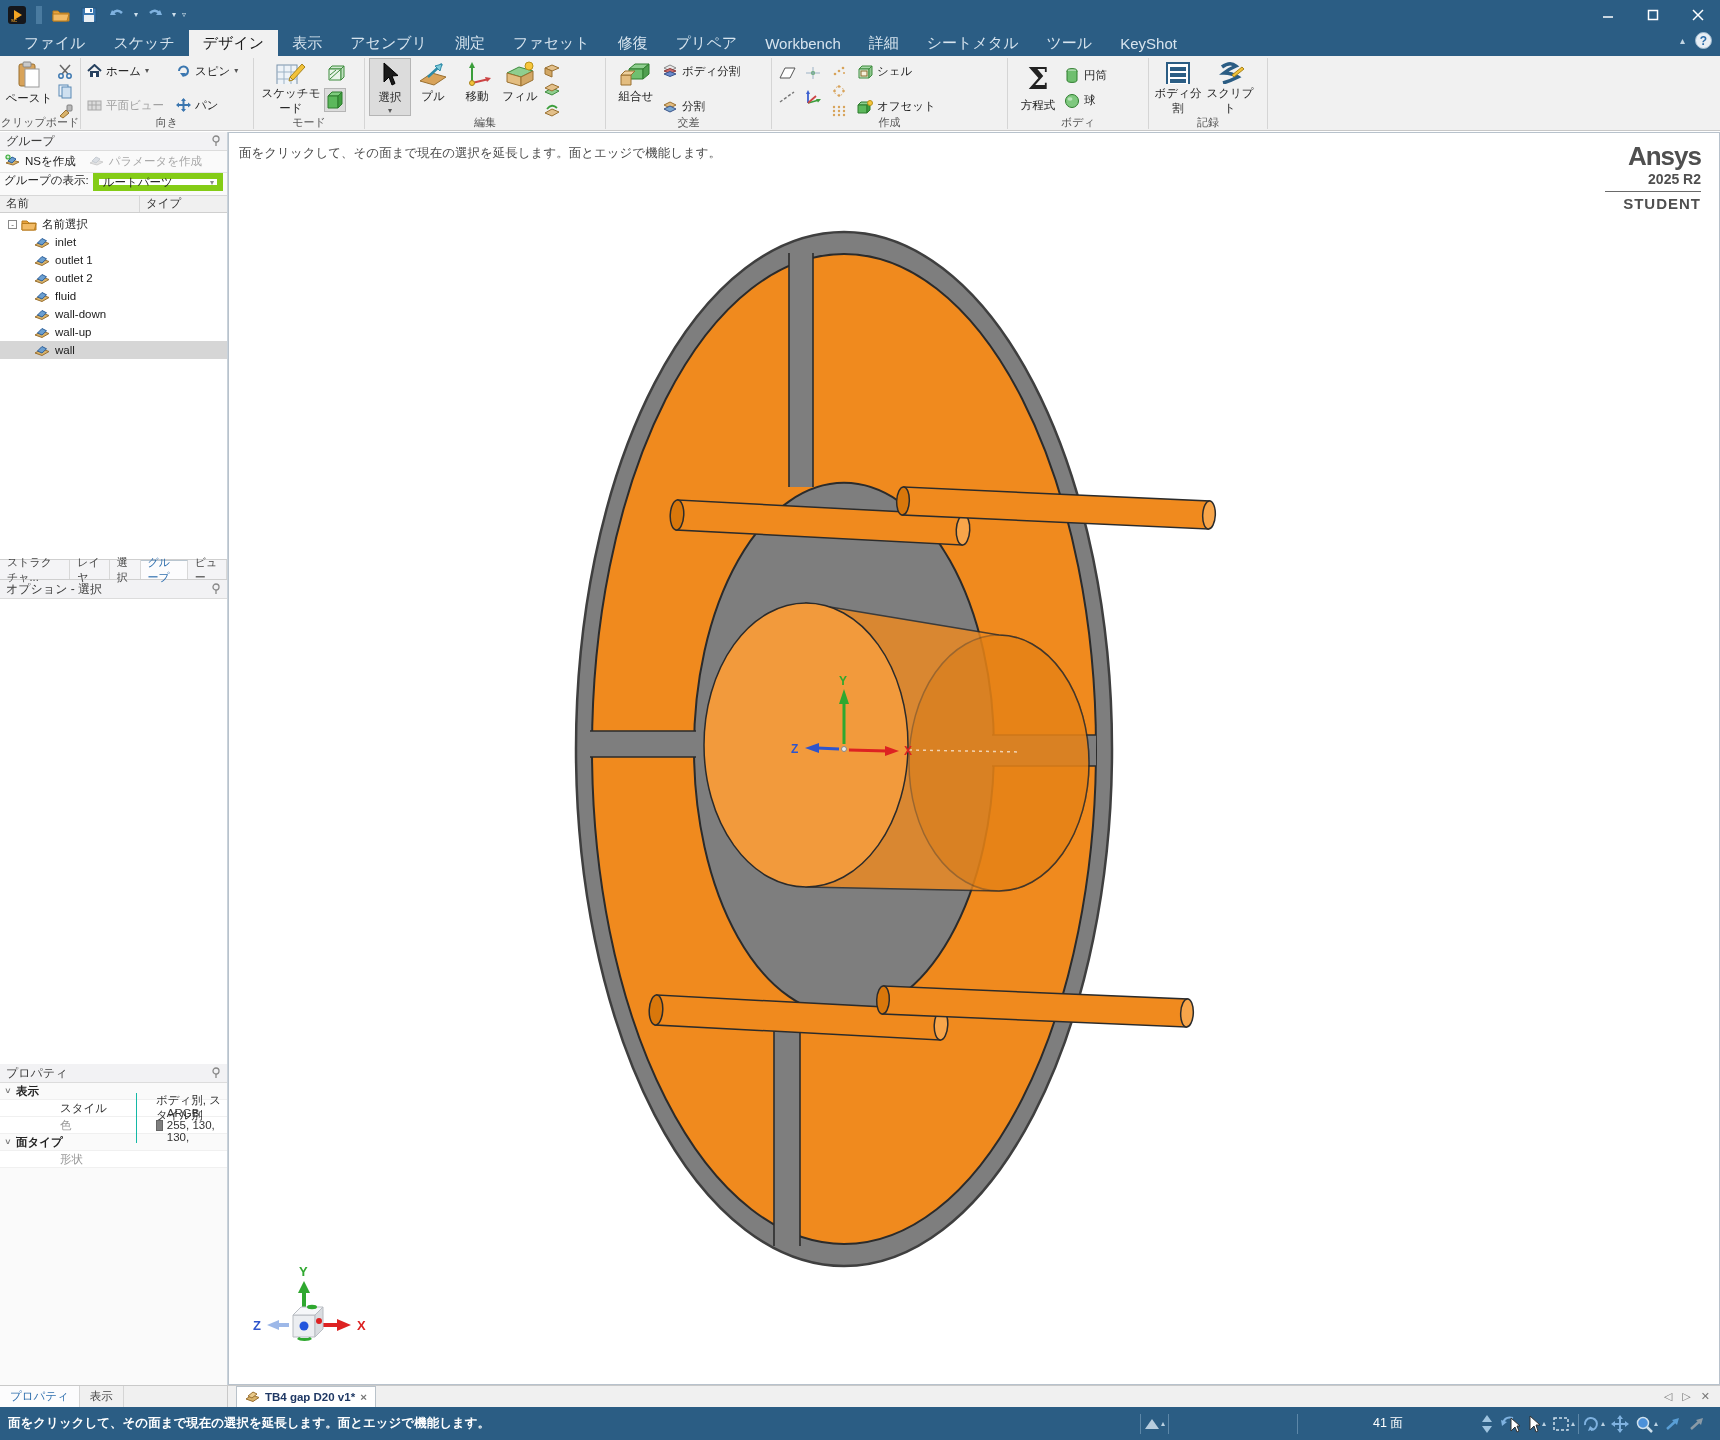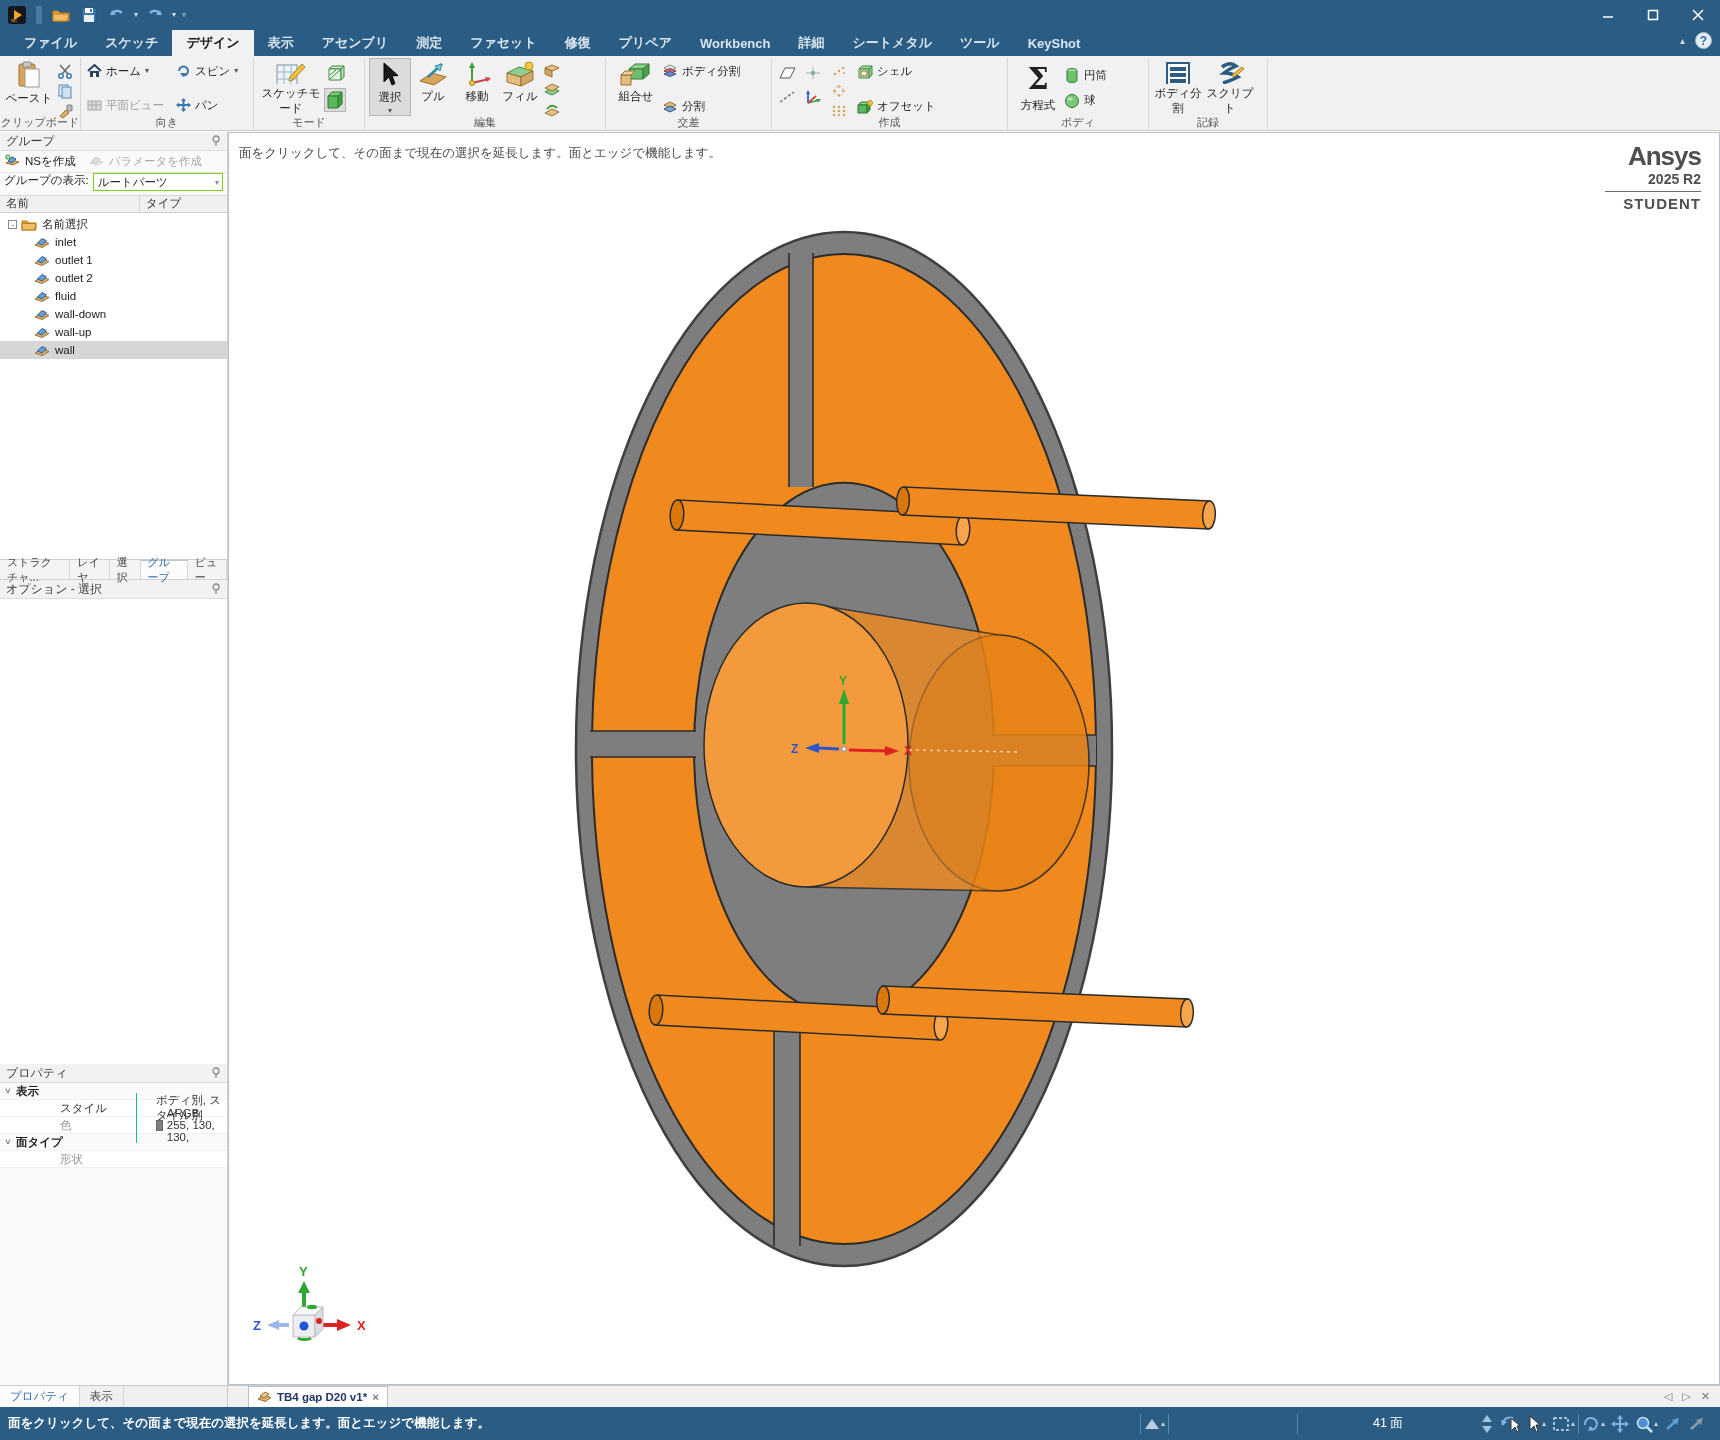--- a/index.html
+++ b/index.html
@@ -12,21 +12,21 @@
   .qat { display:flex; align-items:center; gap:6px; padding-left:6px; }
   .qat .sep { width:1px; height:18px; background:#4a7ba0; margin:0 2px; }
   .qat-btn { width:22px; height:22px; display:flex; align-items:center; justify-content:center; }
   .win-title { position:absolute; left:0; right:0; text-align:center; color:#fff; font-size:12.5px; pointer-events:none; }
   .win-controls { position:absolute; right:0; top:0; display:flex; }
   .win-btn { width:45px; height:30px; display:flex; align-items:center; justify-content:center; }
   .caret { color:#cfe0ec; font-size:8px; line-height:1; }
 
   
   .tabrow { position:absolute; left:0; top:30px; width:1720px; height:26px; background:#2b5d84; display:flex; align-items:flex-end; padding-left:10px; }
-  .rtab { padding:5px 14px; color:#d7e4ee; font-size:13px; height:26px; display:flex; align-items:center;font-weight:bold; }
+  .rtab { padding:5px 14px; color:#d7e4ee; font-size:15px; height:26px; display:flex; align-items:center; }
   .rtab.active { background:#f1f1f1; color:#1a1a1a; }
   .tabrow-right { position:absolute; right:8px; top:32px; display:flex; gap:10px; align-items:center; }
   .help-circle { width:17px; height:17px; border-radius:50%; background:#e8eef4; color:#2b6ca8; font-weight:bold; font-size:12px; display:flex; align-items:center; justify-content:center; border:1px solid #9db9cf; }
   .collapse-caret { color:#c3d5e2; font-size:10px; }
 
   
   .ribbon { position:absolute; left:0; top:56px; width:1720px; height:75px; background:#f1f1f1; border-bottom:1px solid #c8c8c8; display:flex; }
   .rgroup { position:relative; height:75px; padding:2px 4px 14px 4px; display:flex; align-items:flex-start; }
   .rgroup .glabel { position:absolute; bottom:1px; left:0; right:0; text-align:center; font-size:11px; color:#555; }
   .gsep { width:1px; height:71px; background:#d5d5d5; margin-top:2px; }
@@ -40,21 +40,21 @@
   .labeled-small { display:flex; align-items:center; gap:4px; height:19px; font-size:11.5px; white-space:nowrap; }
   .sigma { font-size:30px; font-weight:bold; font-family:"DejaVu Serif",serif; }
 
   
   .leftpanel { position:absolute; left:0; top:132px; width:228px; height:1253px; background:#fafafa; border-right:1px solid #c9d2da; }
   .phead { height:19px; background:#f2f2f4; border-bottom:1px solid #dcdcdc; display:flex; align-items:center; padding:0 6px; color:#3c3c3c; font-size:12px; }
   .phead .pin { margin-left:auto; }
   .nsrow { height:22px; display:flex; align-items:center; gap:4px; padding:0 4px; background:#fafafa; border-bottom:1px solid #e4e4e4; font-size:11.5px; }
   .nsrow .dis { color:#a8a8a8; }
   .showrow { height:22px; display:flex; gap:4px; padding:0 4px; font-size:11.5px; background:#fafafa; }
-  .combo { flex:1; height:18px; background:#fff; border:1px solid #84cc16; display:flex; align-items:center; padding:0 4px; position:relative; }
+  .combo { flex:1; height:18px; background:#fff; border:6px solid #84cc16; display:flex; align-items:center; padding:0 4px; position:relative; }
   .combo .cv { font-size:11.5px; }
   .combo .ccaret { position:absolute; right:3px; color:#8a8a8a; font-size:8px; }
   .colhdr { height:18px; background:#f0f0f0; border-top:1px solid #d7d7d7; border-bottom:1px solid #cfcfcf; display:flex; font-size:11.5px; color:#333; }
   .colhdr .c1 { width:140px; padding-left:6px; border-right:1px solid #d7d7d7; }
   .colhdr .c2 { padding-left:6px; }
   .tree { background:#fff; height:346px; overflow:hidden; padding-top:2px; }
   .trow { height:18px; display:flex; align-items:center; font-size:11.5px; color:#1a1a1a; }
   .trow.sel { background:#d6d6d6; }
   .trow .exp { width:9px; height:9px; border:1px solid #8a8a8a; background:#fff; margin-left:8px; margin-right:4px; font-size:8px; line-height:7px; text-align:center; color:#444; }
   .trow .lead { width:34px; }
@@ -80,21 +80,21 @@
   .wm-rel { font-size:14px; font-weight:bold; margin-top:2px; }
   .wm-line { border-top:1.5px solid #6a6a6a; width:96px; margin:4px 0 3px auto; }
   .wm-ed { font-size:15px; font-weight:bold; letter-spacing:1px; }
   #scene { position:absolute; left:0; top:0; }
 
   
   .doctabbar { position:absolute; left:0; top:1385px; width:1720px; height:22px; background:#f0f0f0; border-top:1px solid #c9c9c9; display:flex; align-items:stretch; font-size:11.5px; }
   .lefttabs { width:228px; display:flex; border-right:1px solid #c9c9c9; }
   .ltab { padding:0 10px; display:flex; align-items:center; border-right:1px solid #d5d5d5; color:#444; }
   .ltab.active { background:#fcfcfd; color:#2f6fae; }
-  .doctab { margin-left:20px; background:#fff; border:1px solid #b9c2ca; border-bottom:none; display:flex; align-items:center; gap:5px; padding:0 8px; color:#1f3864; font-weight:bold; }
+  .doctab { margin-left:8px; background:#fff; border:1px solid #b9c2ca; border-bottom:none; display:flex; align-items:center; gap:5px; padding:0 8px; color:#1f3864; font-weight:bold; }
   .doctab .x { color:#777; font-weight:bold; }
   .tabnav { margin-left:auto; display:flex; align-items:center; gap:10px; padding-right:10px; color:#777; font-size:11px; }
 
   
   .statusbar { position:absolute; left:0; top:1407px; width:1720px; height:33px; background:#2b5d84; display:flex; align-items:center; color:#fff; }
   .statusbar .msg { margin-left:8px; font-weight:600; font-size:12.5px; }
   .ssep { width:1px; height:20px; background:#5d87a8; }
   .sicon { display:flex; align-items:center; justify-content:center; height:24px; padding:0 3px; }
   .scaret { color:#bcd2e2; font-size:8px; margin-left:1px; }
   .faces { font-size:12.5px; }

